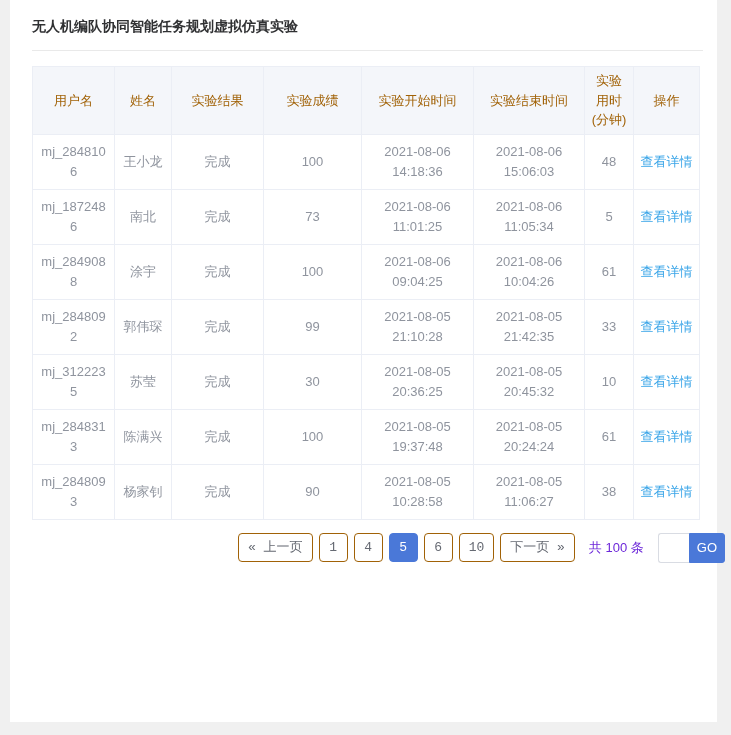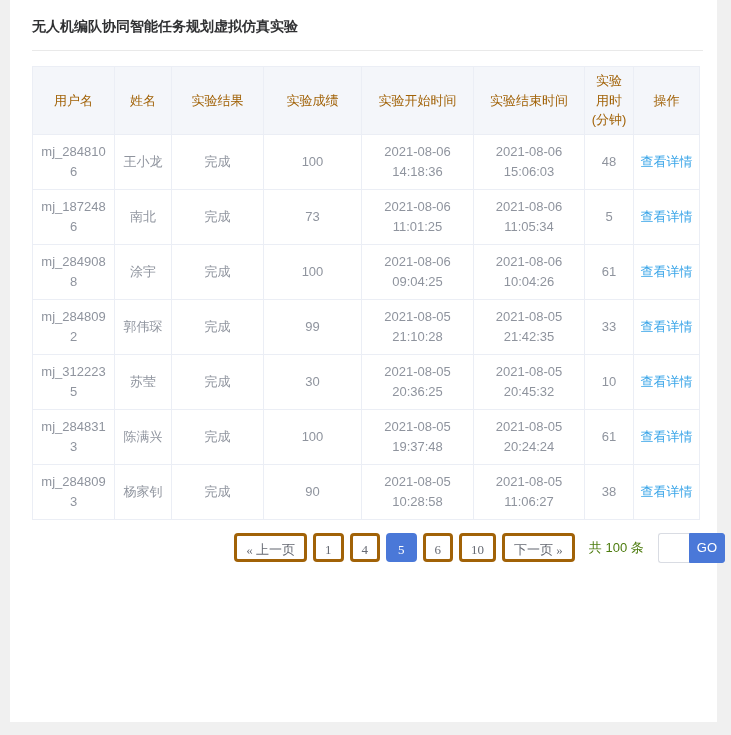--- a/index.html
+++ b/index.html
@@ -60,36 +60,36 @@
     display: flex;
     justify-content: flex-end;
     align-items: center;
   }
   .pg-btn {
     height: 29px;
     min-width: 29px;
     padding: 0 9px;
     margin-left: 6px;
     background: #ffffff;
-    border: 3px solid #a16207;
+    border: 1px solid #a16207;
     border-radius: 4px;
     color: #666a73;
     font-size: 13px;
-    font-family: Liberation Serif, serif;
+    font-family: Liberation Mono, monospace;
     cursor: pointer;
     line-height: 27px;
   }
   .pg-btn.active {
     background: var(--active-page-bg, #4a78d8);
     border-color: var(--active-page-bg, #4a78d8);
     color: #ffffff;
   }
   .total-count {
     font-size: 13px;
-    color: #4d7c0f;
+    color: #6d28d9;
     margin-left: 14px;
     white-space: nowrap;
   }
   .goto-group { display: flex; margin-left: 14px; }
   .goto-input {
     width: 31px;
     height: 30px;
     border: 1px solid #d9dce3;
     border-right: none;
     border-radius: 3px 0 0 3px;

